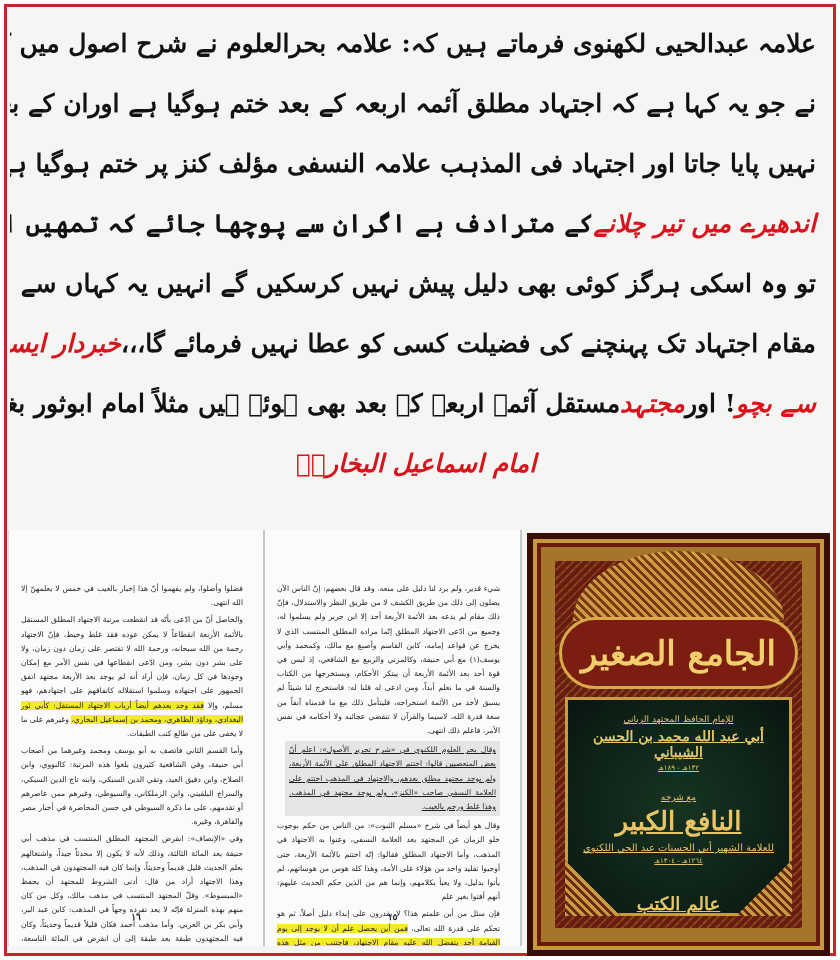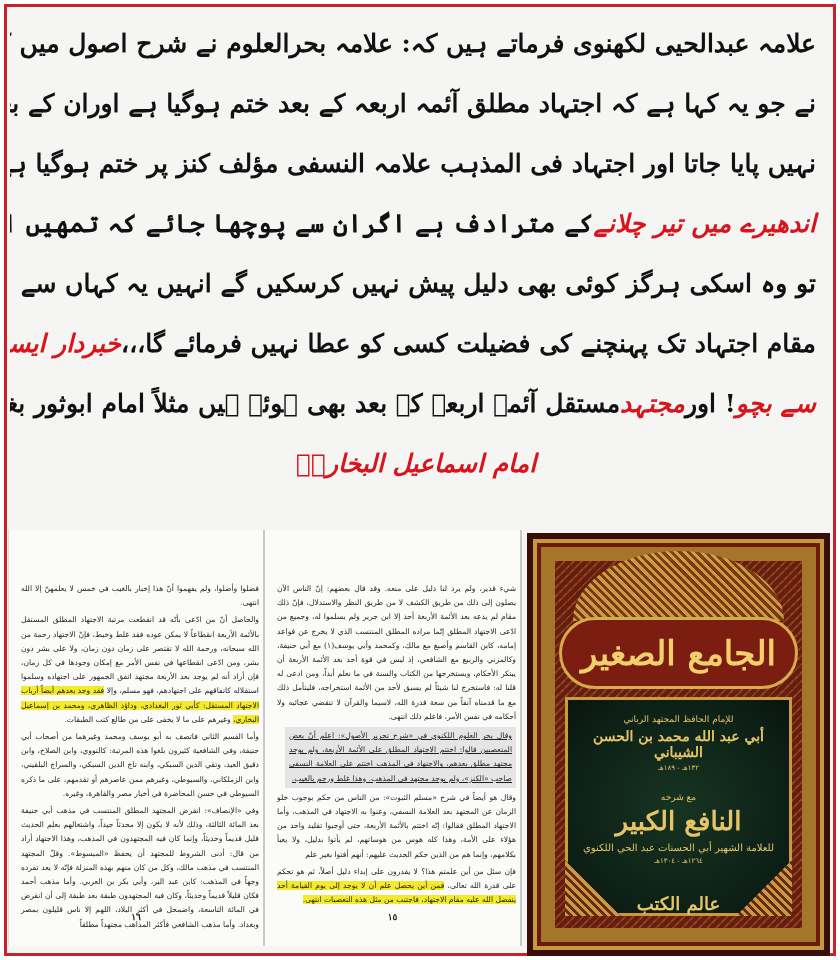--- a/index.html
+++ b/index.html
@@ -28,21 +28,21 @@
   .red { color: #d8141d; font-style: italic; }
 
   
   .pages {
     position: absolute; left: 8px; top: 530px; width: 514px; height: 416px;
     display: flex;
   }
   .scan-page {
     position: relative; width: 50%; height: 100%;
     background: #fbfbfa; border-right: 2px solid #c9c9c9;
-    padding: 18px 4px 10px 12px;
+    padding: 18px 20px 10px 12px;
     direction: rtl; font-family: "DejaVu Serif", serif;
     font-size: 7.6px; line-height: 14.2px; color: #1e1e1e;
     text-align: justify; overflow: hidden;
   }
   .scan-page.left { border-left: 1px solid #ddd; }
   .scan-page .top-gap { height: 34px; }
   .scan-page p { margin-bottom: 3px; }
   .hl { background: #f3ea2b; }
   .hl-box { background: #e5e5e5; padding: 2px 4px; margin: 2px 0 3px 8px; text-decoration: underline; }
   .page-num {
@@ -82,20 +82,21 @@
     font-family: "DejaVu Serif", serif; font-weight: bold;
     color: #f1cf6c; font-size: 34px; letter-spacing: 1px;
   }
   .cover .green-panel {
     position: absolute; left: 32px; right: 32px; top: 158px; bottom: 34px;
     background: radial-gradient(ellipse at center, #173422 0%, #0d2016 70%, #081510 100%);
     border: 3px solid #c79b3e;
     border-radius: 0 0 6px 6px;
     direction: rtl; text-align: center; color: #e7c566;
     font-family: "DejaVu Serif", serif;
+    text-decoration: underline;
   }
   .gp-line { display: block; }
   .gp-small { font-size: 9px; margin-top: 14px; }
   .gp-author { font-size: 14px; font-weight: bold; margin-top: 4px; }
   .gp-date { font-size: 7px; margin-top: 4px; }
   .gp-with { font-size: 9px; margin-top: 20px; }
   .gp-sub { font-size: 26px; font-weight: bold; margin-top: 4px; }
   .gp-sub-author { font-size: 10px; margin-top: 6px; }
   .gp-date2 { font-size: 7px; margin-top: 4px; }
   .gp-pub { font-size: 18px; font-weight: bold; margin-top: 28px; }

